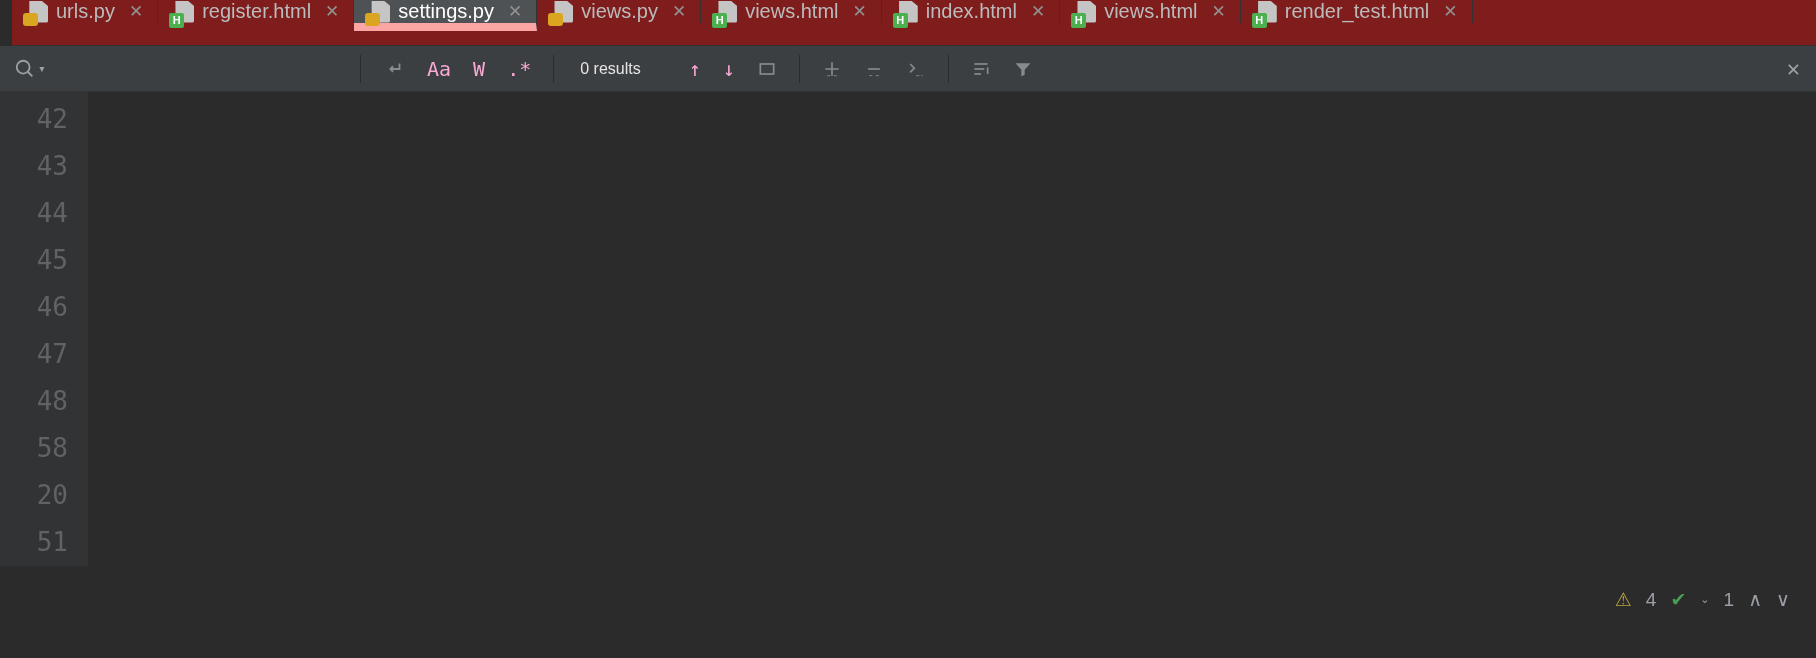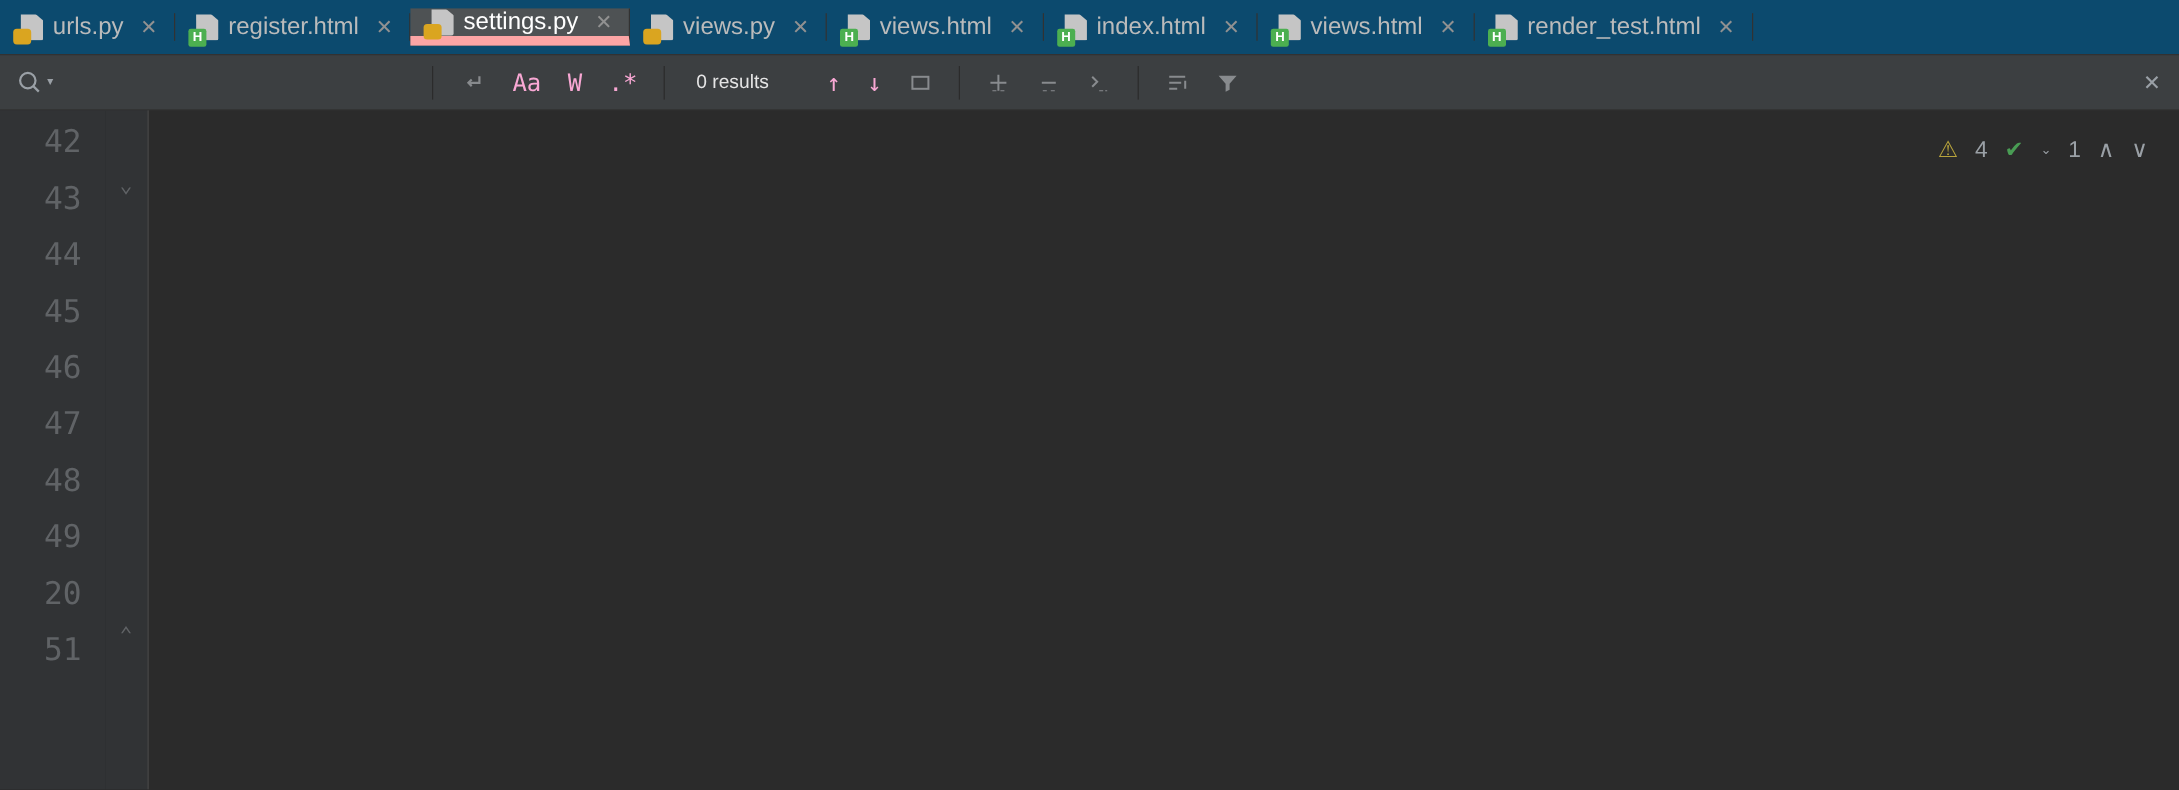--- a/index.html
+++ b/index.html
@@ -8,24 +8,25 @@
   color: #a9b7c6;
   font-family: "Menlo", "Consolas", monospace;
   font-size: 22px;
   width: 1816px;
   height: 658px;
   overflow: hidden;
   position: relative;
 }
 .tabbar {
   display: flex;
-  align-items: center;
+  align-items: flex-start;
   height: 46px;
-  background: #0c4a6e;
+  background: #7f1d1d;
   border-bottom: 1px solid #323232;
+  margin-left: 12px;
 }
 .tab {
   display: flex;
   align-items: center;
   gap: 8px;
   padding: 0 14px;
   color: #bbbbbb;
   font-family: -apple-system, "Segoe UI", sans-serif;
   font-size: 20px;
   white-space: nowrap;
@@ -54,21 +55,21 @@
 .findbar {
   display:flex; align-items:center; height:46px; background:#3c3f41; border-bottom:1px solid #323232;
 }
 .search-area { display:flex; align-items:center; padding:0 14px; width:360px; }
 .chev { color:#9aa0a6; font-size:13px; margin-left:2px; }
 .tool-group { display:flex; align-items:center; gap:22px; padding:0 22px; }
 .tool-btn { color:#f9a8d4; font-size:20px; display:flex; align-items:center; gap:2px; cursor:pointer;}
 .results { color:#e5e5e5; font-family:-apple-system,sans-serif; font-size:16px; padding:0 26px; }
 .sep { width:1px; height:28px; background:#2b2b2b; }
 .findbar .close-find { margin-left:auto; padding:0 16px; color:#9aa0a6; font-size:22px; cursor:pointer;}
-.editor { position:relative; display:flex; height: calc(100% - 92px); }
+.editor { position:relative; display:flex; height: calc(100% - 92px); flex-direction: column; }
 .gutter {
   width: 88px; background:#313335; color:#606366; text-align:right; padding-right:20px;
   font-size:26px; line-height:47px; padding-top:4px;
 }
 .gutter div { height:47px; }
 .foldbar { width: 36px; background:#313335; position:relative; border-right:1px solid #4b4b4b;}
 .fold-mark { position:absolute; left:6px; color:#606366; font-size:18px; width:22px; text-align:center;}
 .code {
   flex:1; background:#2b2b2b; padding-top:4px; position:relative;
   font-size:26px; line-height:47px; white-space:pre;
@@ -207,21 +208,21 @@
 
 <div class="editor">
   <div class="gutter">
     <div>42</div>
     <div>43</div>
     <div>44</div>
     <div>45</div>
     <div>46</div>
     <div>47</div>
     <div>48</div>
-    <div>49</div>
+    <div>58</div>
     <div>20</div>
     <div>51</div>
   </div>
   <div class="foldbar">
     <span class="fold-mark" style="top:52px;">⌄</span>
     <span class="fold-mark" style="top:427px;">⌃</span>
   </div>
   <div class="code">
     <div class="inspections">
       <span class="warn-tri">⚠</span><span>4</span>

